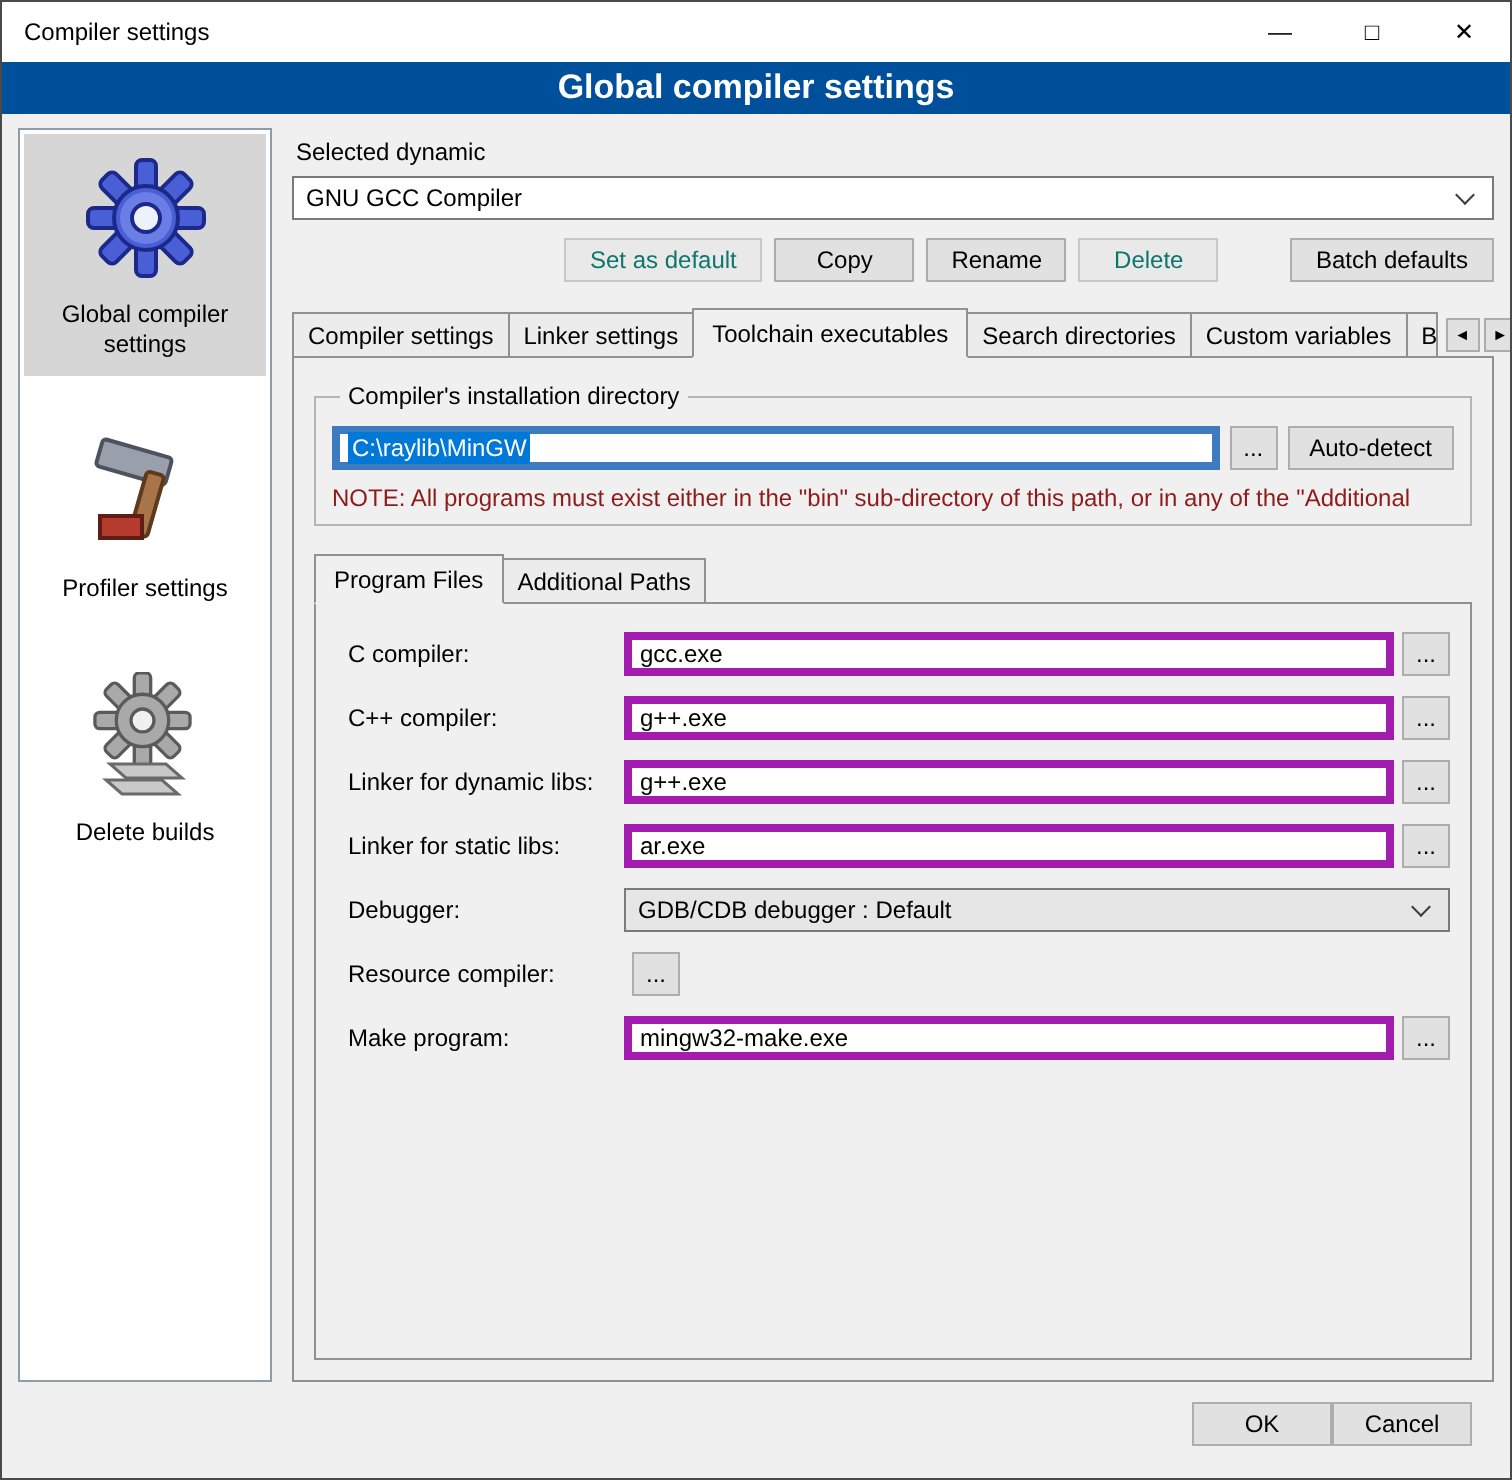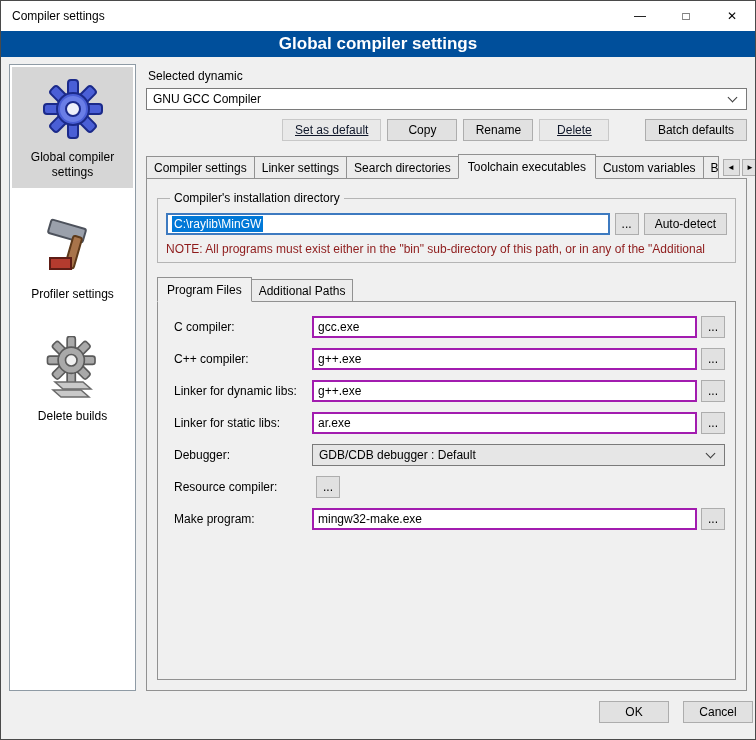--- a/index.html
+++ b/index.html
@@ -57,21 +57,21 @@
     border-right: 1.6px solid #3c3c3c; border-bottom: 1.6px solid #3c3c3c;
     transform: rotate(45deg); margin: -3px 10px 0 6px;
   }
   .combo.gray { background: #e6e6e6; }
   
   .btn {
     font-family: inherit; font-size: 12px; color: #000;
     height: 22px; padding: 0 12px;
     background: #e1e1e1; border: 1px solid #adadad;
   }
-  .btn[disabled] { color: #0f172a; background: #e9e9e9; border-color: #c8c8c8; text-decoration: underline; }
+  .btn[disabled] { color: #0f766e; background: #e9e9e9; border-color: #c8c8c8; }
   .btn.w70 { width: 70px; padding: 0; }
   .btn.tiny { width: 24px; padding: 0; flex: 0 0 24px; }
   .btn-row { display: flex; gap: 6px; margin-top: 9px; }
   .btn-row .first { margin-left: 136px; }
   .btn-row .push { margin-left: auto; }
   
   .tabstrip { display: flex; align-items: flex-end; margin-top: 13px; border-bottom: 1px solid #919191; }
   .tab {
     font-size: 12px; padding: 4px 7px 3px; background: #ececec;
     border: 1px solid #919191; border-bottom: none;
@@ -89,39 +89,39 @@
   .tabpage {
     flex: 1; border: 1px solid #919191; border-top: none;
     padding: 12px 10px 10px; display: flex; flex-direction: column; min-height: 0;
     background: #f0f0f0;
   }
   
   .group { border: 1px solid #b5b5b5; padding: 8px 8px 6px; }
   .group legend { font-size: 12px; padding: 0 4px; margin-left: 4px; }
   .dir-row { display: flex; gap: 5px; align-items: center; }
   .textbox {
-    height: 22px; border: 2px solid #a21caf; background: #fff;
+    height: 22px; border: 4px solid #a21caf; background: #fff;
     font-size: 12px; display: flex; align-items: center; padding: 0 4px;
     font-family: inherit; color: #000;
   }
   .textbox.focused { border-color: #3d7ac0; }
   .sel-text { background: var(--selection, #0078d7); color: #fff; padding: 1px 2px; }
   .dir-row .textbox { flex: 1; }
   .btn.autodetect { padding: 0 10px; }
   .note { color: var(--note, #8e1b1b); font-size: 12px; margin-top: 7px; white-space: nowrap; overflow: hidden; }
   
   .subtabs { display: flex; align-items: flex-end; margin-top: 14px; border-bottom: 1px solid #919191; }
   .subpage { flex: 1; border: 1px solid #919191; border-top: none; padding: 14px 10px 0 16px; }
   .form-row { display: flex; align-items: center; margin-bottom: 10px; }
   .form-label { flex: 0 0 138px; font-size: 12px; }
   .form-row .textbox, .form-row input.textbox { flex: 1; min-width: 0; }
   .form-row .btn.tiny { margin-left: 4px; }
   .form-row .combo { flex: 1; }
   
-  .footer { flex: 0 0 44px; display: flex; align-items: center; justify-content: flex-end; gap: 14px; padding: 0 2px 10px; }
+  .footer { flex: 0 0 44px; display: flex; align-items: center; justify-content: flex-end; gap: 0; padding: 0 19px 10px; }
 </style>
 </head>
 <body>
 
 <div class="window">
 
   <div class="titlebar">
     <span class="title-text">Compiler settings</span>
     <div class="win-controls">
       <div class="win-btn">—</div>
@@ -195,22 +195,22 @@
         <button class="btn first" disabled="">Set as default</button>
         <button class="btn w70">Copy</button>
         <button class="btn w70">Rename</button>
         <button class="btn w70" disabled="">Delete</button>
         <button class="btn push">Batch defaults</button>
       </div>
 
       <div class="tabstrip">
         <div class="tab">Compiler settings</div>
         <div class="tab">Linker settings</div>
+        <div class="tab active">Toolchain executables</div>
         <div class="tab">Search directories</div>
-        <div class="tab active">Toolchain executables</div>
         <div class="tab">Custom variables</div>
         <div class="tab cut">Buil</div>
         <div class="tab-scroll">
           <button class="btn">◄</button>
           <button class="btn">►</button>
         </div>
       </div>
 
       <div class="tabpage">
 

